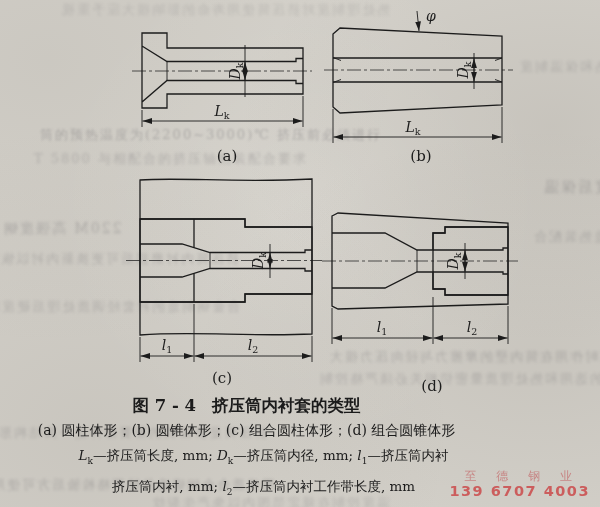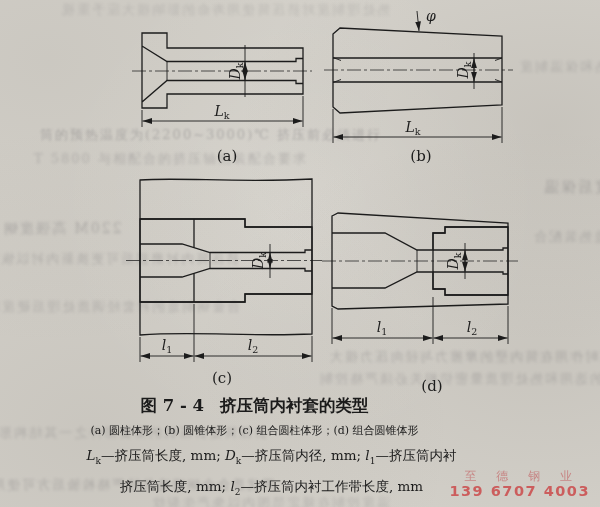--- a/index.html
+++ b/index.html
@@ -36,24 +36,24 @@
   .b13{left:150px;top:494px;opacity:.35;}
   
   svg.fig{position:absolute;left:0;top:0;}
   .oline{fill:none;stroke:#1c1c1c;stroke-width:1.3;}
   .thin{stroke:#1c1c1c;stroke-width:.9;fill:none;}
   .cl{stroke:#2a2a2a;stroke-width:.8;fill:none;stroke-dasharray:14 3 3 3;}
   text.dim{font-family:"DejaVu Serif","Liberation Serif",serif;font-style:italic;font-size:14px;fill:#1c1c1c;}
   text.dim .sub{font-size:9.5px;font-style:normal;}
   text.plabel{font-family:"DejaVu Serif","Liberation Serif",serif;font-size:15px;fill:#1c1c1c;}
   
-  .caption{position:absolute;left:12px;top:394px;width:485px;text-align:center;color:#1b1b1b;}
+  .caption{position:absolute;left:4px;top:394px;width:485px;text-align:center;color:#1b1b1b;}
   .cap1{font-size:16.5px;font-weight:bold;line-height:24px;}
   .cap1 .tt{margin-left:16px;}
-  .cap2{font-size:11px;line-height:25px;}
+  .cap2{font-size:14px;line-height:25px;}
   .cap3,.cap4{font-size:13.5px;line-height:25px;padding-left:34px;}
   .caption i{font-family:"DejaVu Serif","Liberation Serif",serif;font-style:italic;}
   .caption sub{font-size:9px;}
   
   .wm{position:absolute;pointer-events:none;font-family:"DejaVu Sans","Liberation Sans",sans-serif;}
   .wm1{right:20px;top:468px;font-size:12px;letter-spacing:8px;color:rgba(198,122,122,.85);}
   .wm2{right:10px;top:483px;font-size:14.5px;letter-spacing:1.5px;color:rgba(203,84,84,.92);font-weight:bold;}
 </style>
 </head>
 <body>
@@ -187,20 +187,20 @@
 
   <div class="caption">
     <div class="cap1">
       <span>图 7 - 4</span><span class="tt">挤压筒内衬套的类型</span>
     </div>
     <div class="cap2">(a) 圆柱体形；(b) 圆锥体形；(c) 组合圆柱体形；(d) 组合圆锥体形</div>
     <div class="cap3">
       <i>L</i><sub>k</sub><span>—挤压筒长度, mm; </span><i>D</i><sub>k</sub><span>—挤压筒内径, mm; </span><i>l</i><sub>1</sub><span>—挤压筒内衬</span>
     </div>
     <div class="cap4">
-      <span>挤压筒长度, mm; </span><i>l</i><sub>2</sub><span>—挤压筒内衬工作带长度, mm</span>
+      <span>挤压筒内衬, mm; </span><i>l</i><sub>2</sub><span>—挤压筒内衬工作带长度, mm</span>
     </div>
   </div>
 
   <div class="wm wm1">至 德 钢 业</div>
   <div class="wm wm2">139 6707 4003</div>
 
 </div>
 
 </body></html>

